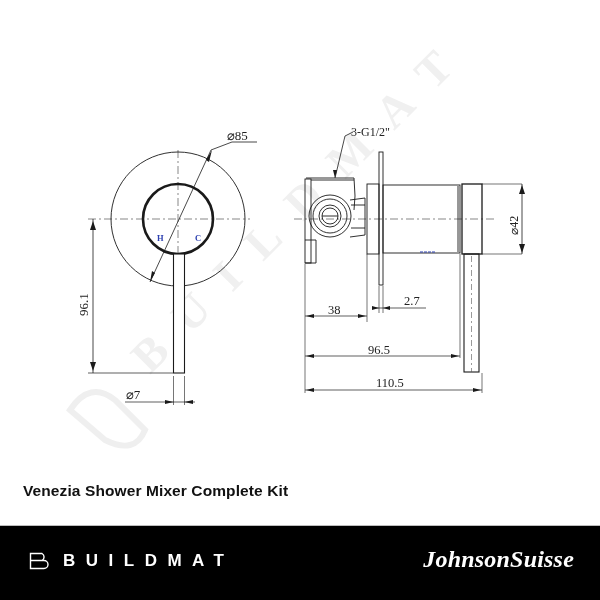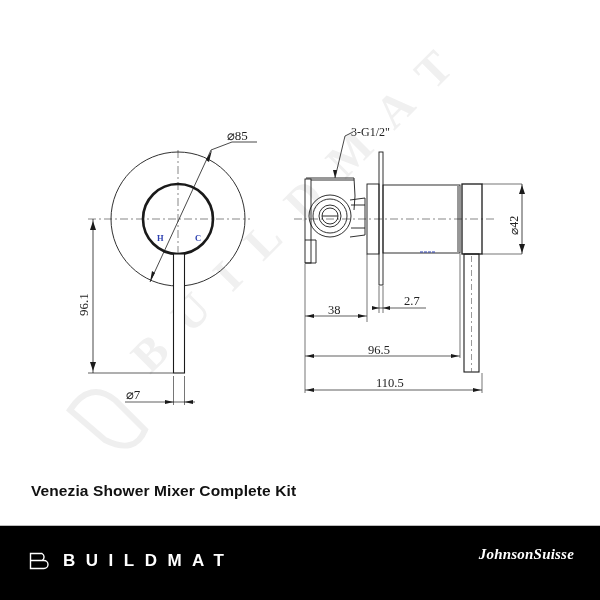--- a/index.html
+++ b/index.html
@@ -1,22 +1,22 @@
 <!DOCTYPE html>
 <html><head>
 <meta charset="utf-8">
 <style>
   html, body { margin:0; padding:0; }
   body { width:600px; height:600px; background:#ffffff; position:relative; overflow:hidden; font-family:"DejaVu Sans", sans-serif; }
   .drawing { position:absolute; left:0; top:0; width:600px; height:470px; }
-  .title { position:absolute; left:31px; top:482px; font-family:"Liberation Sans", sans-serif; font-size:15.5px; font-weight:bold; color:#111; letter-spacing:0.1px; }
+  .title { position:absolute; left:23px; top:482px; font-family:"Liberation Sans", sans-serif; font-size:15.5px; font-weight:bold; color:#111; letter-spacing:0.1px; }
   .footer { position:absolute; left:0; top:525px; width:600px; height:75px; background:#000; border-top:1px solid #bdbdbd; box-sizing:border-box; }
   .bm-logo { position:absolute; left:29px; top:25px; display:flex; align-items:center; }
   .bm-text { color:#fff; font-family:"Liberation Sans", sans-serif; font-weight:bold; font-size:17px; letter-spacing:10.5px; margin-left:12px; }
-  .js-logo { position:absolute; right:26px; top:20px; color:#fff; font-family:"Liberation Serif", serif; font-style:italic; font-weight:bold; font-size:15px; letter-spacing:0.2px; }
+  .js-logo { position:absolute; right:26px; top:20px; color:#fff; font-family:"Liberation Serif", serif; font-style:italic; font-weight:bold; font-size:24px; letter-spacing:0.2px; }
   svg text { font-family:"Liberation Serif", serif; }
 </style>
 </head>
 <body>
 
 <div class="drawing">
   <svg width="600" height="470" viewBox="0 0 600 470" xmlns="http://www.w3.org/2000/svg">
 
     <g fill="#eeeeee" font-family="Liberation Sans, sans-serif" font-weight="bold" font-size="46">
       <text x="150" y="375" transform="rotate(-45 150 375)" letter-spacing="26" fill="#f0f0f0" stroke="none">BUILDMAT</text>

